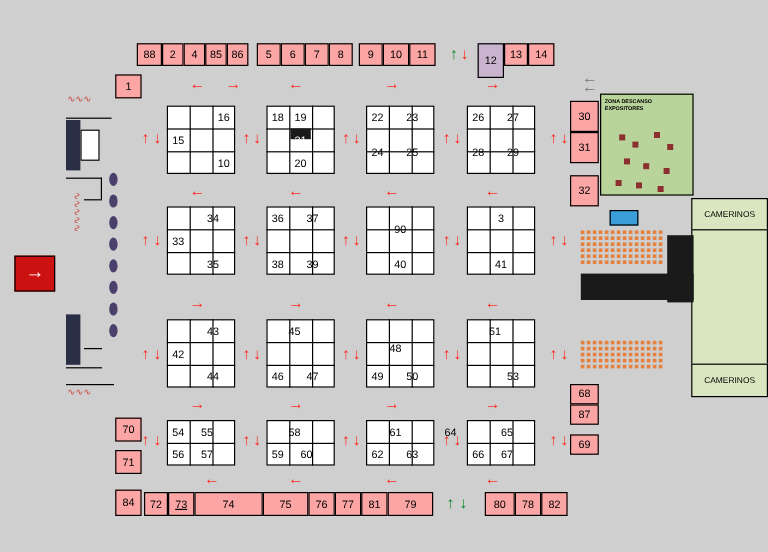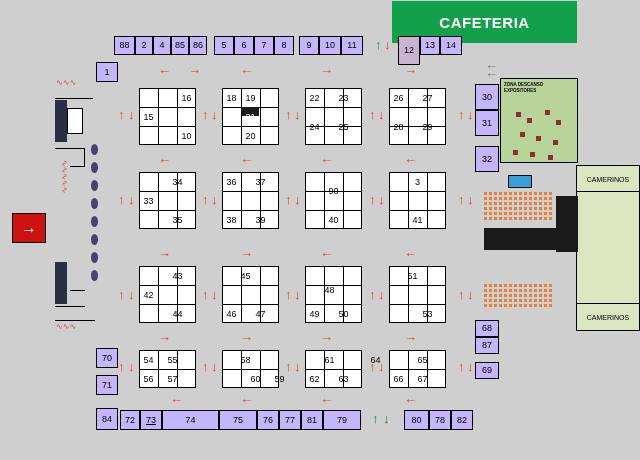--- a/index.html
+++ b/index.html
@@ -4,21 +4,21 @@
 <style>
   html,body{margin:0;padding:0;}
   body{
     width:640px;height:460px;background:#cfcfcf;
     font-family:"Liberation Sans", sans-serif;
     position:relative;overflow:hidden;
   }
   #map{position:absolute;left:0;top:0;width:640px;height:460px;}
   .box{
     position:absolute;box-sizing:border-box;
-    background:#c4b5fd;border:1px solid #000000;
+    background:#fca5a5;border:1px solid #000000;
     display:flex;align-items:center;justify-content:center;
     font-size:9px;color:#000;line-height:1;
   }
   .grid{position:absolute;box-sizing:border-box;border:1px solid #000;background:#fff;}
   .gridline-v,.gridline-h{position:absolute;background:#000;}
   .gridline-v{width:1px;}
   .gridline-h{height:1px;}
   .label{position:absolute;font-size:9px;color:#000;display:flex;align-items:center;justify-content:center;}
   .arrow{position:absolute;color:#ff2a1e;font-size:13px;line-height:1;font-weight:bold;}
   .arrow.green{color:#0a8a2a;}
@@ -52,21 +52,20 @@
   .plantdot{position:absolute;width:5px;height:5px;background:#8b2f2f;}
   .bluebox{position:absolute;background:#3a9fd8;border:1px solid #000;}
   .squig{position:absolute;color:#c44;font-size:8px;}
   .grey-cell{background:#c9b3cf;}
 </style>
 </head>
 <body>
 
 <div id="map">
 
-  <div class="cafeteria">CAFETERIA</div>
 
   <div class="box" style="left:114px;top:36px;width:21px;height:19px;">88</div>
   <div class="box" style="left:135px;top:36px;width:18px;height:19px;">2</div>
   <div class="box" style="left:153px;top:36px;width:18px;height:19px;">4</div>
   <div class="box" style="left:171px;top:36px;width:18px;height:19px;">85</div>
   <div class="box" style="left:189px;top:36px;width:18px;height:19px;">86</div>
   <div class="box" style="left:214px;top:36px;width:20px;height:19px;">5</div>
   <div class="box" style="left:234px;top:36px;width:20px;height:19px;">6</div>
   <div class="box" style="left:254px;top:36px;width:20px;height:19px;">7</div>
   <div class="box" style="left:274px;top:36px;width:20px;height:19px;">8</div>
@@ -418,21 +417,21 @@
   <div class="label" style="left:139px;top:353px;width:19px;height:14px;">54</div>
   <div class="label" style="left:163px;top:353px;width:19px;height:14px;">55</div>
   <div class="label" style="left:139px;top:372px;width:19px;height:14px;">56</div>
   <div class="label" style="left:163px;top:372px;width:19px;height:14px;">57</div>
 
   <div class="grid" style="left:222px;top:350px;width:57px;height:38px;"></div>
   <div class="gridline-h" style="left:222px;top:369px;width:57px;"></div>
   <div class="gridline-v" style="left:241px;top:350px;height:38px;"></div>
   <div class="gridline-v" style="left:260px;top:350px;height:38px;"></div>
   <div class="label" style="left:236px;top:353px;width:19px;height:14px;">58</div>
-  <div class="label" style="left:222px;top:372px;width:19px;height:14px;padding-left:48px;">59</div>
+  <div class="label" style="left:222px;top:372px;width:19px;height:14px;">59</div>
   <div class="label" style="left:246px;top:372px;width:19px;height:14px;">60</div>
 
   <div class="grid" style="left:305px;top:350px;width:57px;height:38px;"></div>
   <div class="gridline-h" style="left:305px;top:369px;width:57px;"></div>
   <div class="gridline-v" style="left:324px;top:350px;height:38px;"></div>
   <div class="gridline-v" style="left:343px;top:350px;height:38px;"></div>
   <div class="label" style="left:320px;top:353px;width:19px;height:14px;">61</div>
   <div class="label" style="left:305px;top:372px;width:19px;height:14px;">62</div>
   <div class="label" style="left:334px;top:372px;width:19px;height:14px;">63</div>
 

